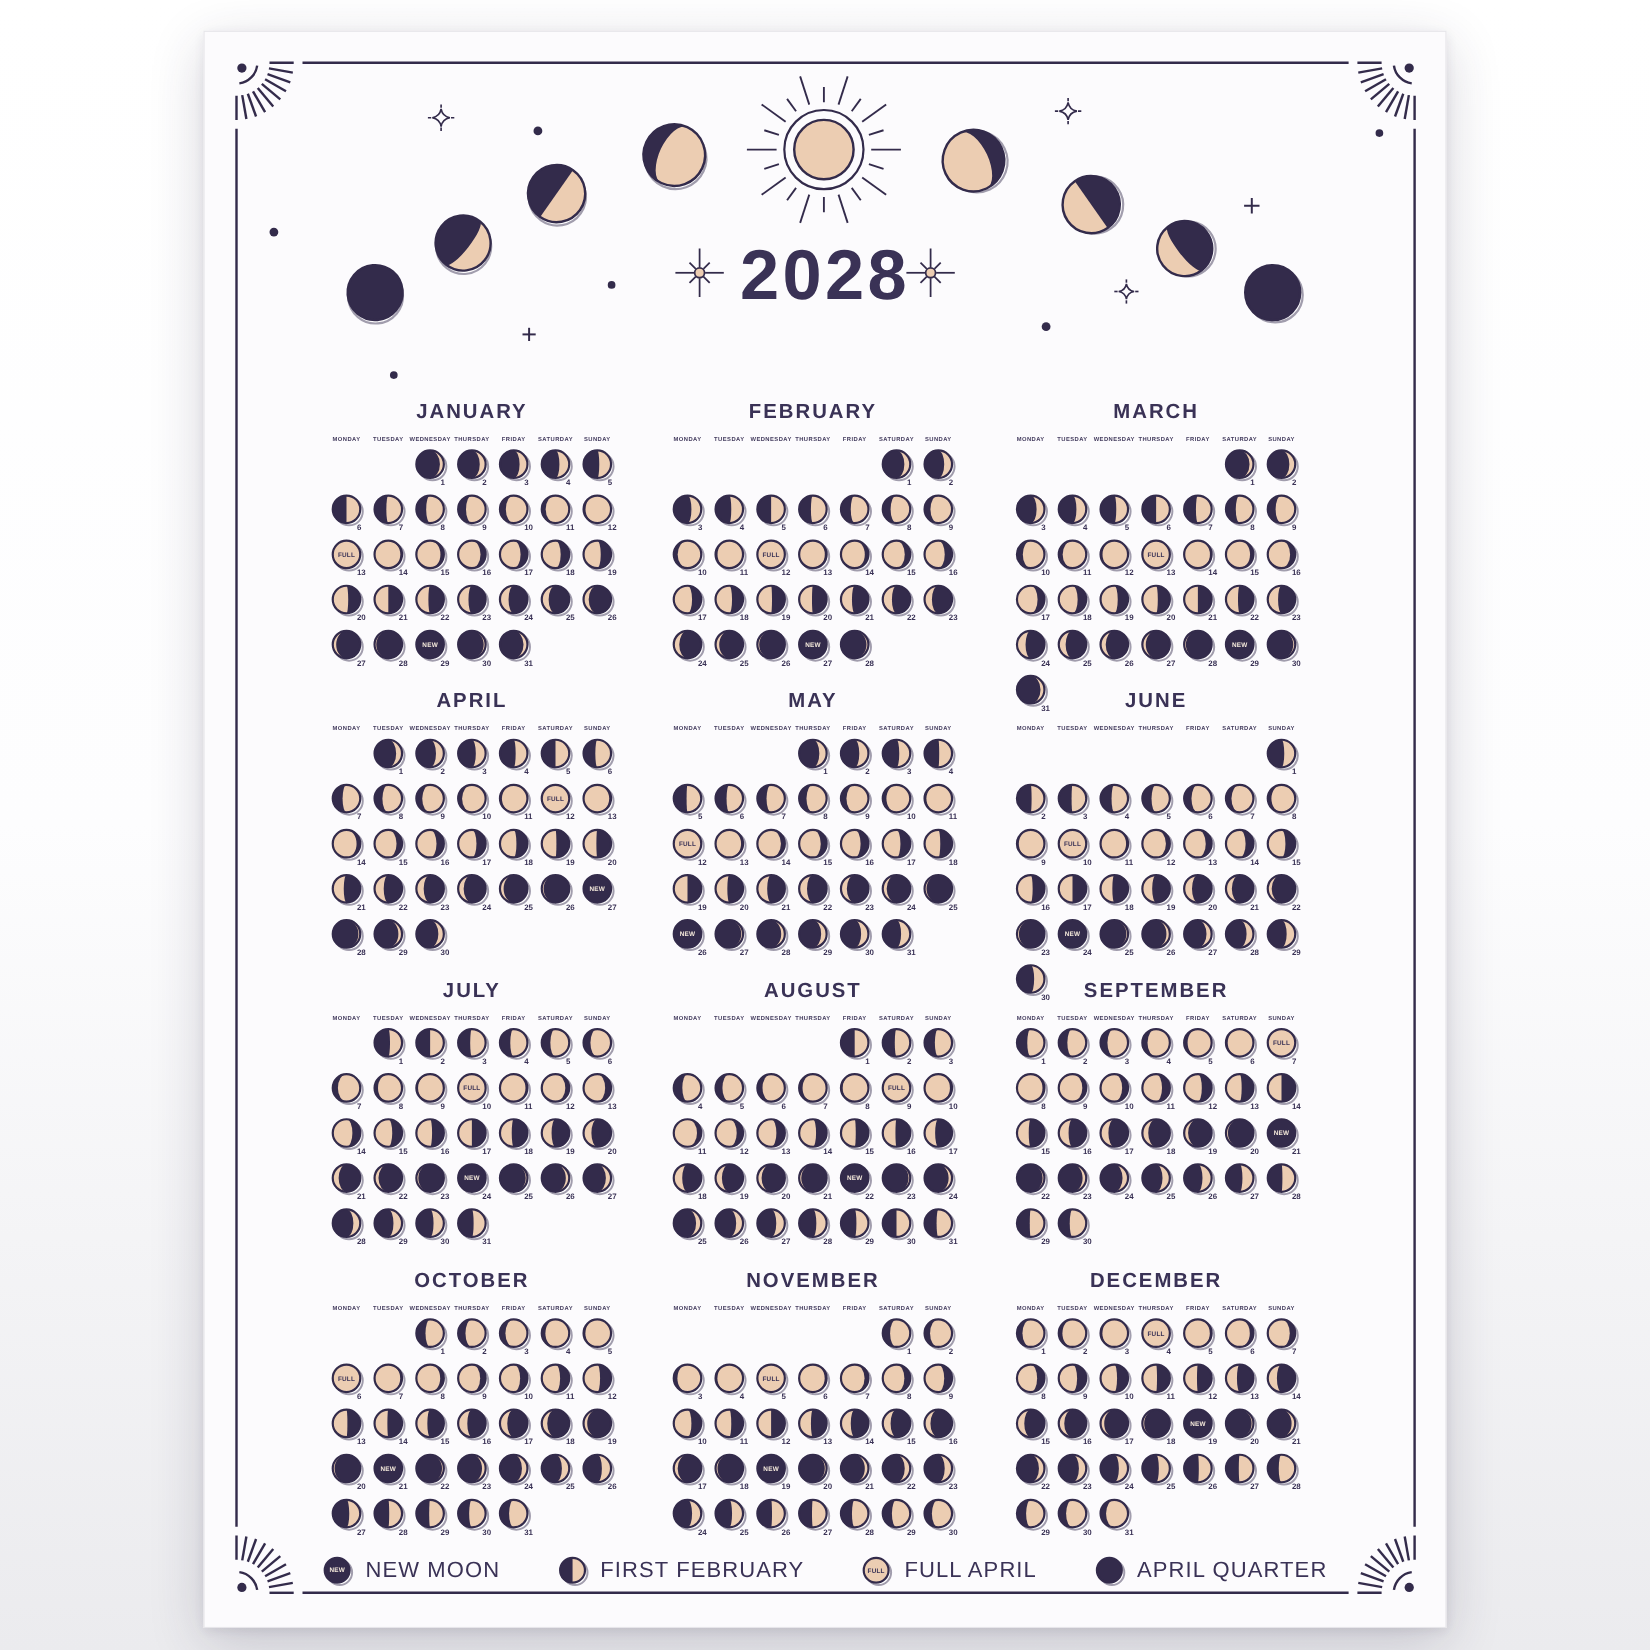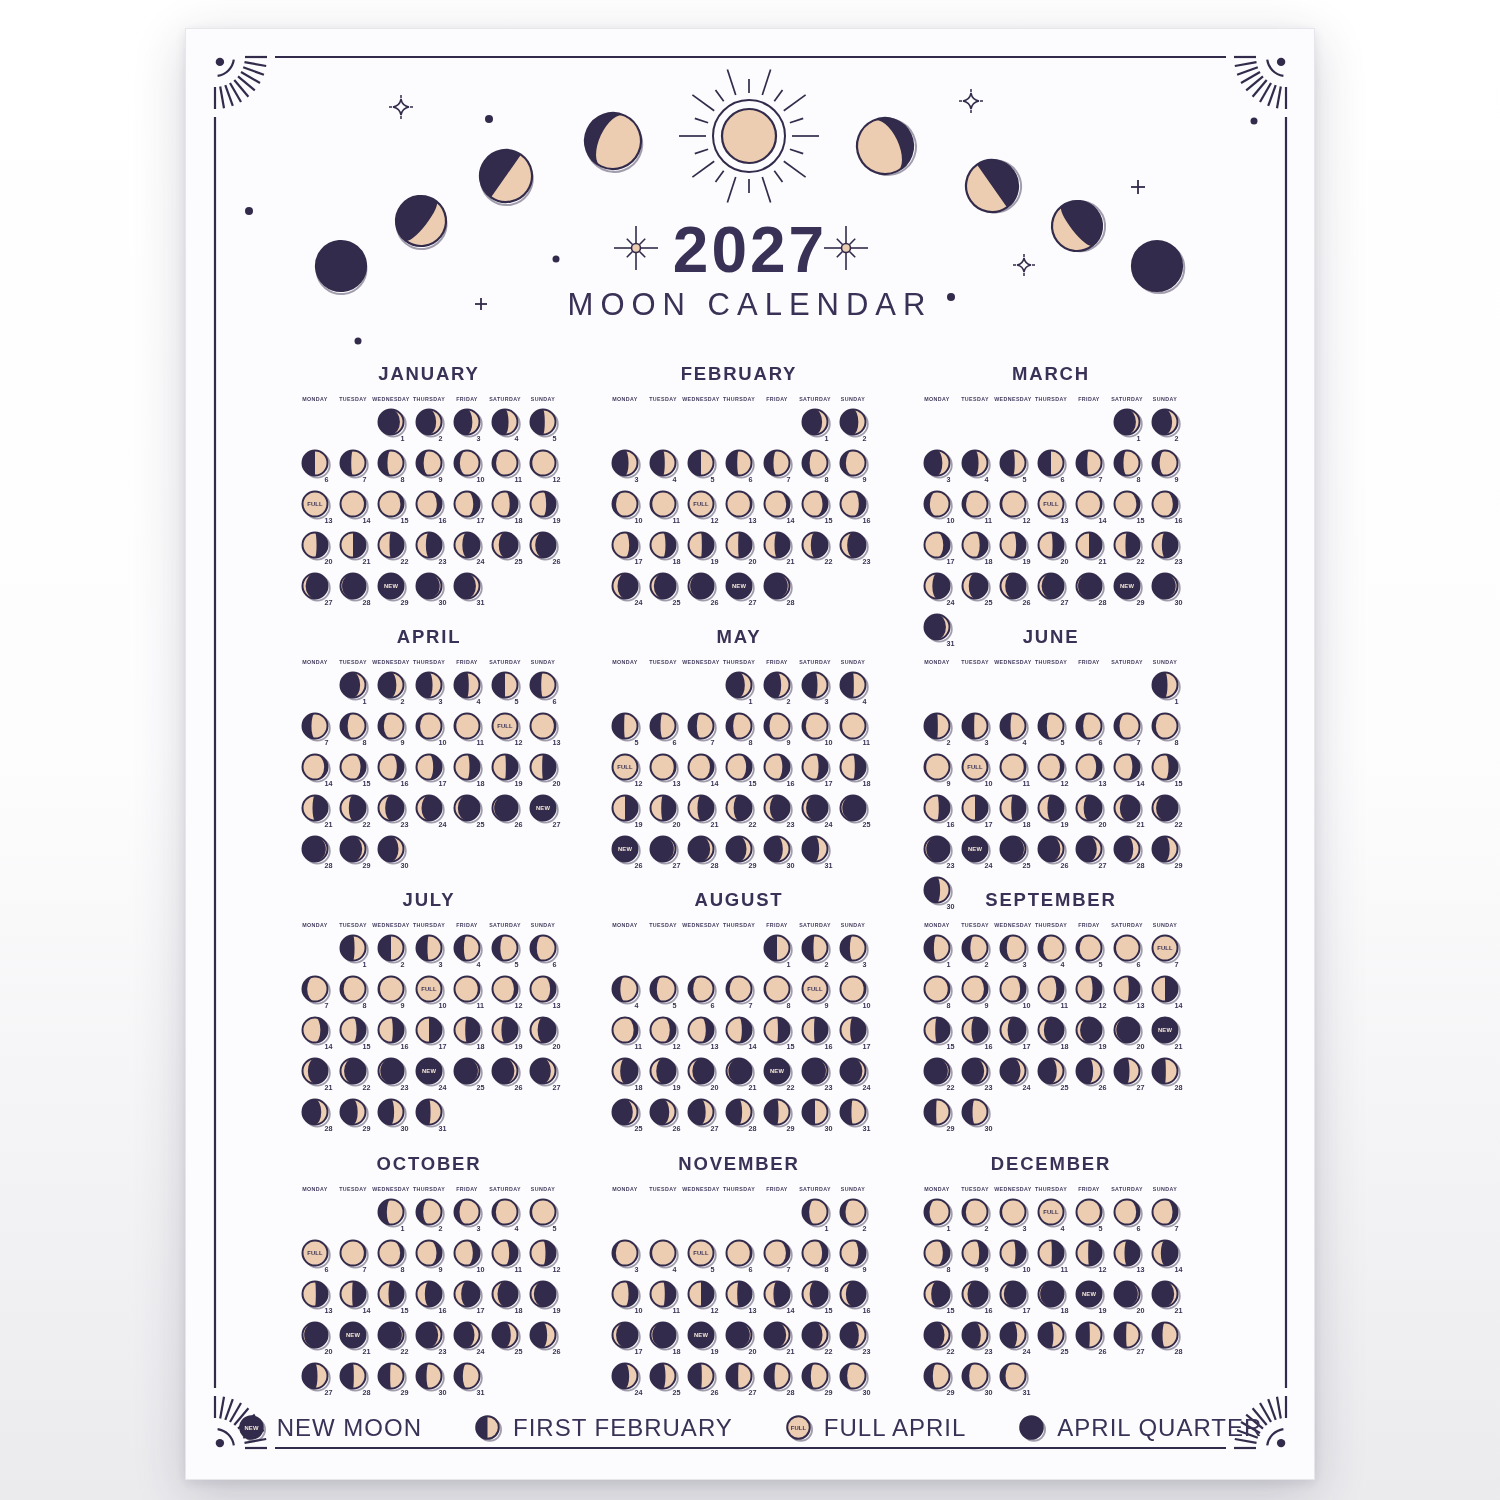--- a/index.html
+++ b/index.html
@@ -20,21 +20,21 @@
   }
   .subtitle{
     position:absolute;left:0;right:0;top:260px;text-align:center;
     font-size:31px;font-weight:normal;letter-spacing:7px;color:#3a3256;line-height:1;
   }
   .legend{
     position:absolute;left:0;right:0;top:1384px;height:30px;
     display:flex;justify-content:center;align-items:center;gap:52px;
   }
   .lgitem{display:flex;align-items:center;gap:10px;}
-  .lglabel{font-size:24px;letter-spacing:1px;color:#3a3256;}
+  .lglabel{font-size:20px;letter-spacing:1px;color:#3a3256;}
   svg text{font-family:"Liberation Sans",sans-serif;}
   .mtitle{font-size:18.5px;font-weight:bold;letter-spacing:1.8px;text-anchor:middle;fill:#3a3256;}
   .wday{font-size:5.3px;font-weight:bold;letter-spacing:.4px;text-anchor:middle;fill:#3a3256;opacity:.95;}
   .dnum{font-size:7.2px;font-weight:bold;fill:#3a3256;}
   .badge{font-size:5.8px;font-weight:bold;text-anchor:middle;letter-spacing:.2px;}
   .month{position:absolute;}
 </style>
 </head>
 <body>
 
@@ -227,22 +227,21 @@
         <line x1="663.5" y1="222.5" x2="669.2" y2="228.2"></line>
         <line x1="660.0" y1="224.0" x2="660.0" y2="241.0"></line>
         <line x1="656.5" y1="222.5" x2="650.8" y2="228.2"></line>
         <line x1="655.0" y1="219.0" x2="638.0" y2="219.0"></line>
         <line x1="656.5" y1="215.5" x2="650.8" y2="209.8"></line>
         <line x1="660.0" y1="214.0" x2="660.0" y2="197.0"></line>
         <line x1="663.5" y1="215.5" x2="669.2" y2="209.8"></line>
         <circle cx="660" cy="219" r="4.5" fill="#eccdb2"></circle>
       </g>
     </svg>
-  <h1 class="year">2027</h1>
-  <div class="subtitle">MOON CALENDAR</div>
+  <h1 class="year">2028</h1>
   <div id="months">
       <svg class="month" style="left:93px;top:331px" width="300" height="292" viewBox="0 0 300 292">
         <text x="150" y="20" class="mtitle">JANUARY</text>
         <text x="36" y="41" class="wday">MONDAY</text>
         <text x="74" y="41" class="wday">TUESDAY</text>
         <text x="112" y="41" class="wday">WEDNESDAY</text>
         <text x="150" y="41" class="wday">THURSDAY</text>
         <text x="188" y="41" class="wday">FRIDAY</text>
         <text x="226" y="41" class="wday">SATURDAY</text>
         <text x="264" y="41" class="wday">SUNDAY</text>

